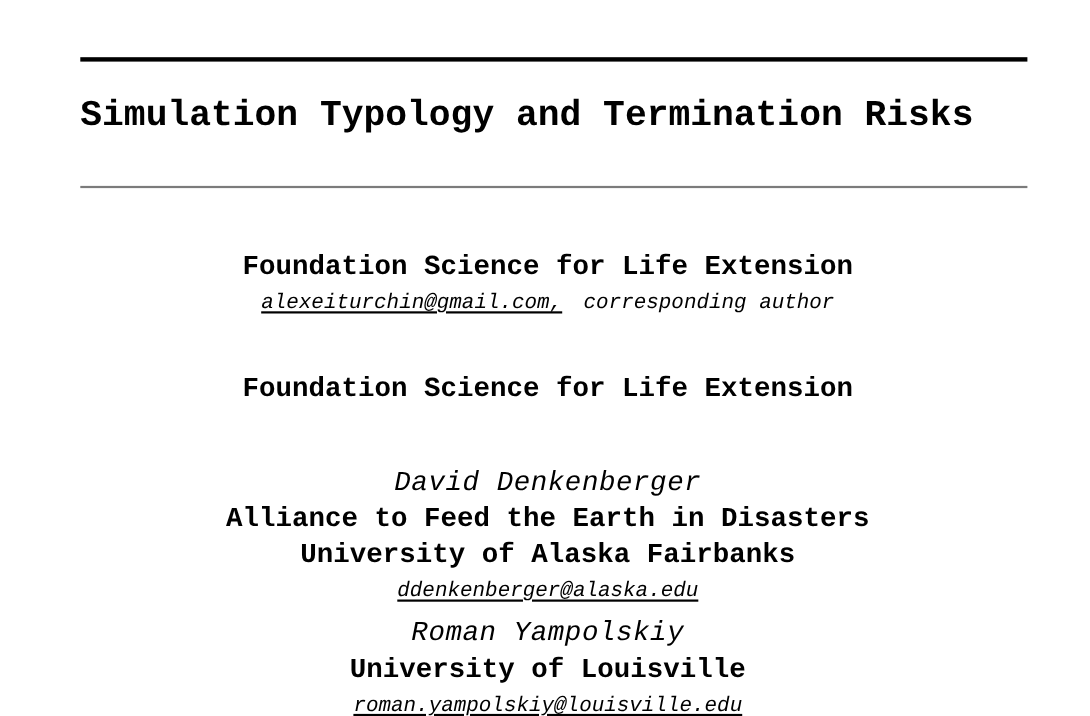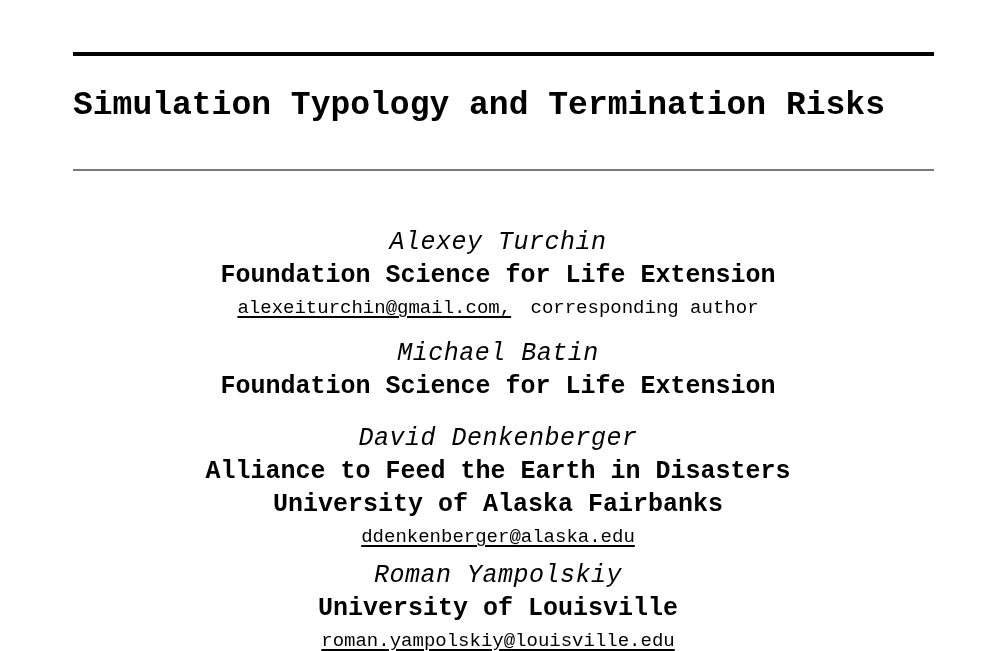--- a/index.html
+++ b/index.html
@@ -52,20 +52,21 @@
     letter-spacing: 0.5px;
   }
   .affiliation {
     font-size: 25px;
     line-height: 29px;
     font-weight: bold;
   }
   .email-line {
     font-size: 19px;
     line-height: 28px;
+    font-style: italic;
   }
   .email {
     color: var(--text);
     text-decoration: underline;
     text-decoration-thickness: 1.5px;
     text-underline-offset: 3px;
     cursor: pointer;
   }
 </style>
 </head>
@@ -75,27 +76,25 @@
 
   <div class="rule rule-thick"></div>
 
   <h1 class="title">Simulation Typology and Termination Risks</h1>
 
   <div class="rule rule-thin"></div>
 
   <section class="authors">
 
     <div class="author-block b1">
-      <div class="author-name">Alexey Turchin</div>
       <div class="affiliation">Foundation Science for Life Extension</div>
       <div class="email-line"><a class="email">alexeiturchin@gmail.com,</a><span> corresponding author</span></div>
     </div>
 
     <div class="author-block b2">
-      <div class="author-name">Michael Batin</div>
       <div class="affiliation">Foundation Science for Life Extension</div>
     </div>
 
     <div class="author-block b4">
       <div class="author-name">Roman Yampolskiy</div>
       <div class="affiliation">University of Louisville</div>
       <div class="email-line"><a class="email">roman.yampolskiy@louisville.edu</a></div>
     </div>
 
     <div class="author-block b3">

